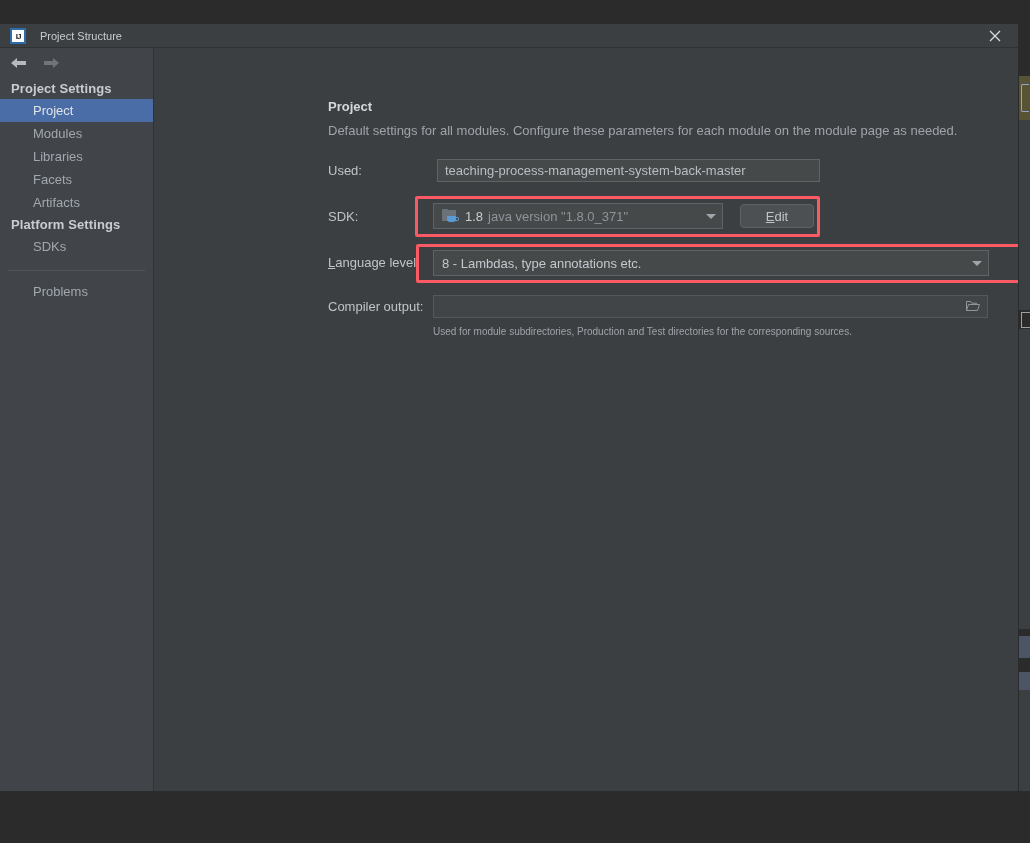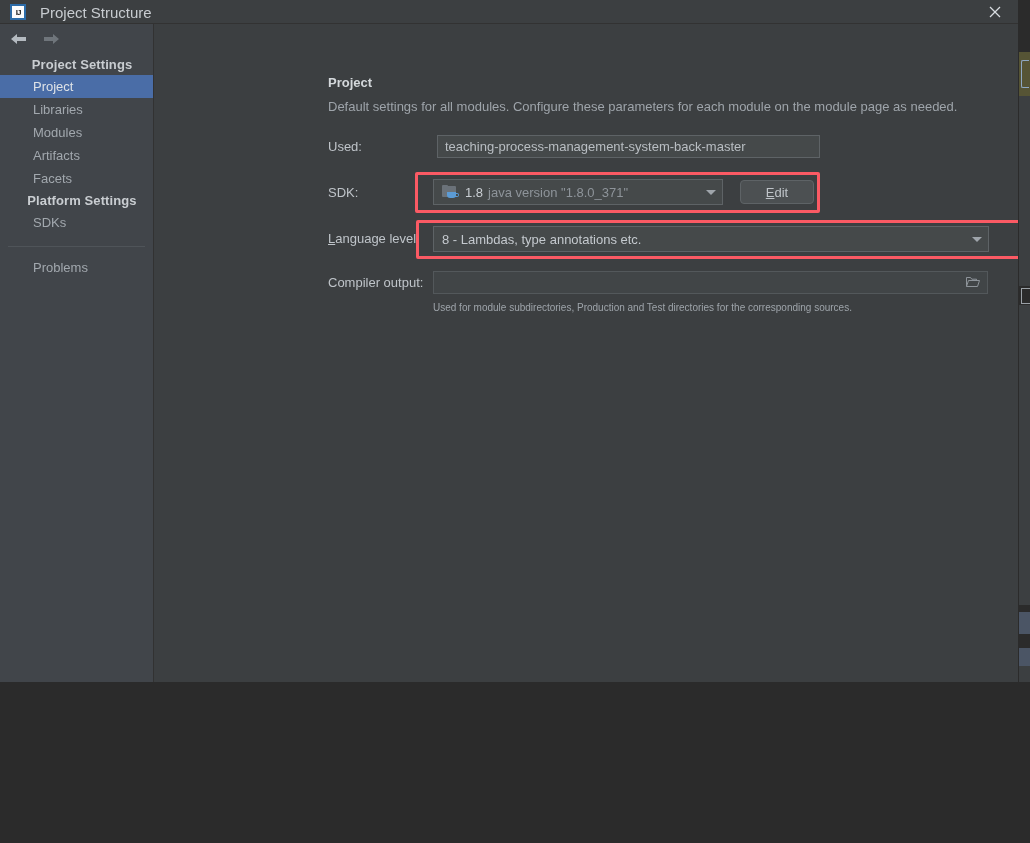--- a/index.html
+++ b/index.html
@@ -8,23 +8,24 @@
     background: #2b2b2b;
   }
   body {
     font-family: "Liberation Sans", sans-serif;
     -webkit-font-smoothing: antialiased;
   }
 
   #app {
     position: relative;
     width: 1030px;
-    height: 682px;
+    height: 767px;
     overflow: hidden;
     background: #3c3f41;
+    margin-top: 24px;
   }
 
   
   .bg-layer {
     position: absolute;
     top: 0; left: 0;
     width: 1030px; height: 843px;
     background: #2b2b2b;
   }
   .bg-olive {
@@ -111,21 +112,21 @@
     align-items: center;
     justify-content: center;
     font-size: 8px;
     font-weight: bold;
     color: #1b1b1b;
     font-family: "Liberation Sans", sans-serif;
     letter-spacing: -1px;
   }
   .title-text {
     margin-left: 14px;
-    font-size: 15px;
+    font-size: 11px;
     color: #c8ccd0;
   }
   .close-btn {
     position: absolute;
     right: 0; top: 0;
     width: 46px; height: 24px;
     display: flex;
     align-items: center;
     justify-content: center;
   }
@@ -164,21 +165,20 @@
   }
   .nav-arrow { display: block; }
 
   .side-list { padding-top: 1px; }
   .side-group {
     font-size: 13px;
     font-weight: bold;
     color: #c9cdd1;
     padding: 3px 0 3px 11px;
     letter-spacing: 0.1px;
-    text-align: center;
   }
   .side-item {
     font-size: 13px;
     color: #a2a8ae;
     padding: 3px 0 3px 33px;
     line-height: 17px;
   }
   .side-item.selected {
     background: #4a6da7;
     color: #dfe3e7;
@@ -412,24 +412,24 @@
           <svg class="nav-arrow" width="20" height="14" viewBox="0 0 20 14">
             <path d="M17 7 L11 2 L11 5 L2 5 L2 9 L11 9 L11 12 Z" fill="#6f757b"></path>
           </svg>
         </div>
 
         <div class="side-list">
 
           <div class="side-group">Project Settings</div>
 
           <div class="side-item selected">Project</div>
+          <div class="side-item">Modules</div>
           <div class="side-item">Libraries</div>
-          <div class="side-item">Modules</div>
+          <div class="side-item">Facets</div>
           <div class="side-item">Artifacts</div>
-          <div class="side-item">Facets</div>
 
           <div class="side-group">Platform Settings</div>
 
           <div class="side-item">SDKs</div>
 
           <div class="side-sep"></div>
 
           <div class="side-item">Problems</div>
         </div>
       </div>

